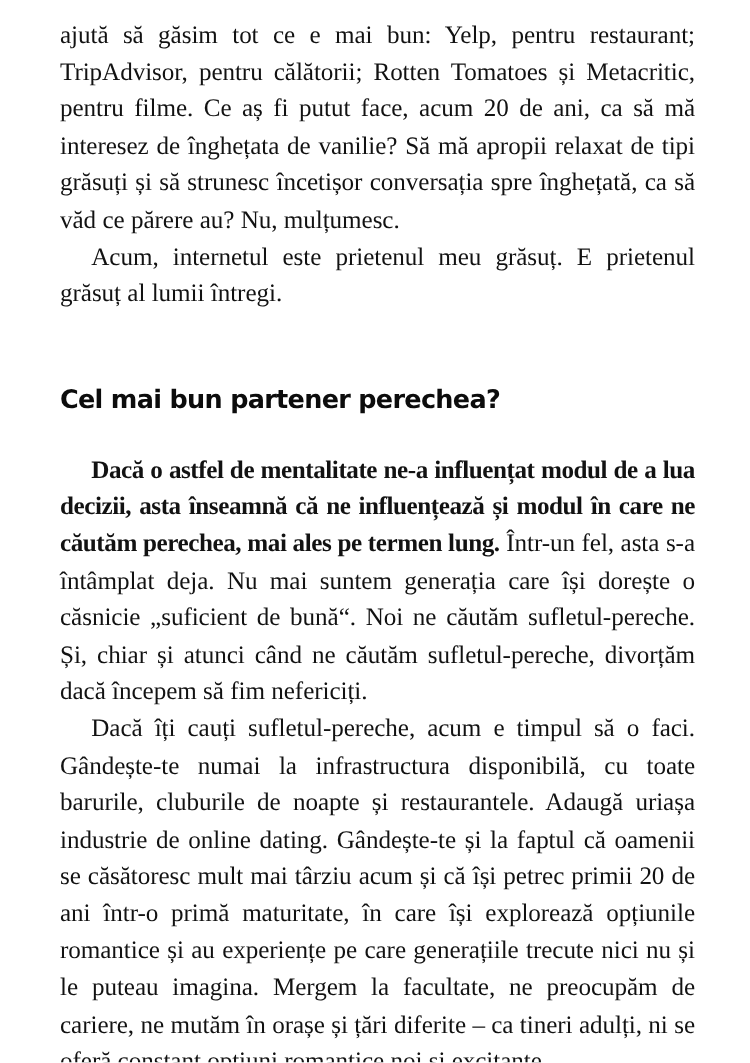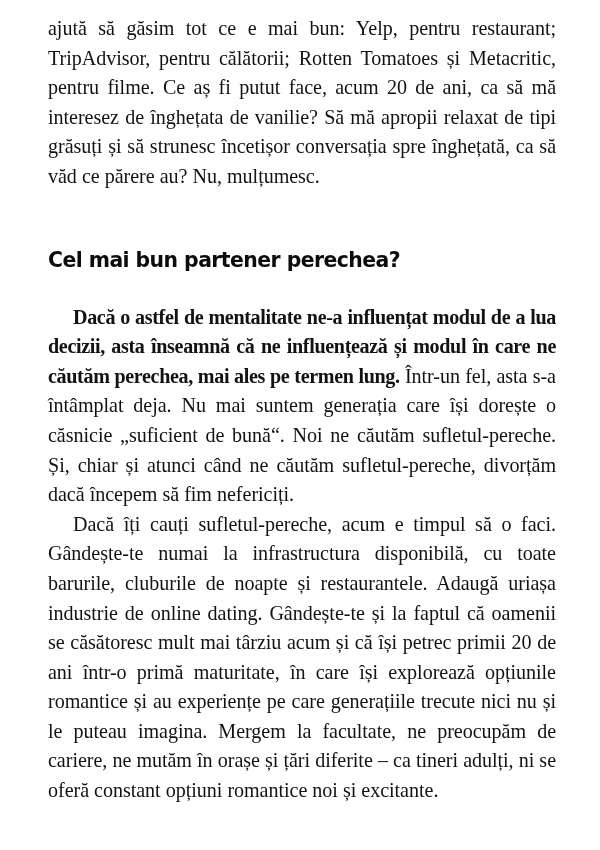--- a/index.html
+++ b/index.html
@@ -57,20 +57,21 @@
   .gap-after-heading  { height: 30px; }
 </style>
 </head>
 <body>
 
 <div class="page">
   <div class="textblock">
 
     <p class="body cont">ajută să găsim tot ce e mai bun: Yelp, pentru restaurant; TripAdvisor, pentru călătorii; Rotten Tomatoes și Metacritic, pentru filme. Ce aș fi putut face, acum 20 de ani, ca să mă interesez de înghețata de vanilie? Să mă apropii relaxat de tipi grăsuți și să strunesc încetișor conversația spre înghețată, ca să văd ce părere au? Nu, mulțumesc.</p>
 
+    <p class="body indent">Acum, internetul este prietenul meu grăsuț. E prietenul grăsuț al lumii întregi.</p>
 
     <div class="gap-before-heading"></div>
 
     <h2 class="section">Cel mai bun partener perechea?</h2>
 
     <div class="gap-after-heading"></div>
 
     <p class="body indent lead-bold"><span class="lead">Dacă o astfel de mentalitate ne-a influențat modul de a lua decizii, asta înseamnă că ne influențează și modul în care ne căutăm perechea, mai ales pe termen lung.</span><span> Într-un fel, asta s-a întâmplat deja. Nu mai suntem generația care își dorește o căsnicie „suficient de bună“. Noi ne căutăm sufletul-pereche. Și, chiar și atunci când ne căutăm sufletul-pereche, divorțăm dacă începem să fim nefericiți.</span></p>
 
     <p class="body indent">Dacă îți cauți sufletul-pereche, acum e timpul să o faci. Gândește-te numai la infrastructura disponibilă, cu toate barurile, cluburile de noapte și restaurantele. Adaugă uriașa industrie de online dating. Gândește-te și la faptul că oamenii se căsătoresc mult mai târziu acum și că își petrec primii 20 de ani într-o primă maturitate, în care își explorează opțiunile romantice și au experiențe pe care generațiile trecute nici nu și le puteau imagina. Mergem la facultate, ne preocupăm de cariere, ne mutăm în orașe și țări diferite – ca tineri adulți, ni se oferă constant opțiuni romantice noi și excitante.</p>

